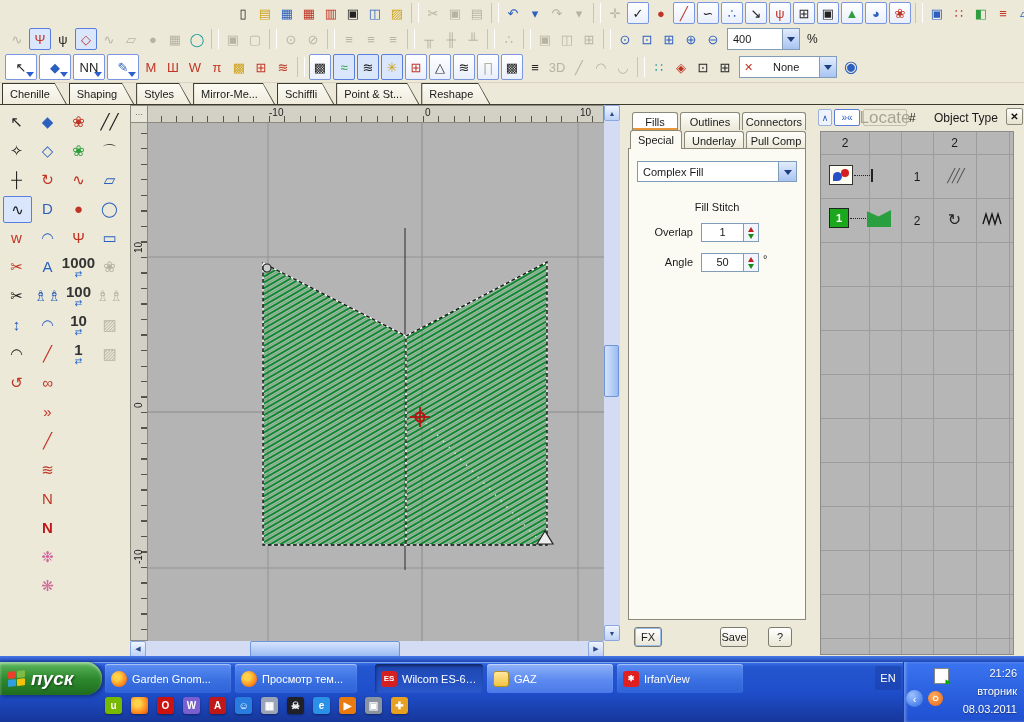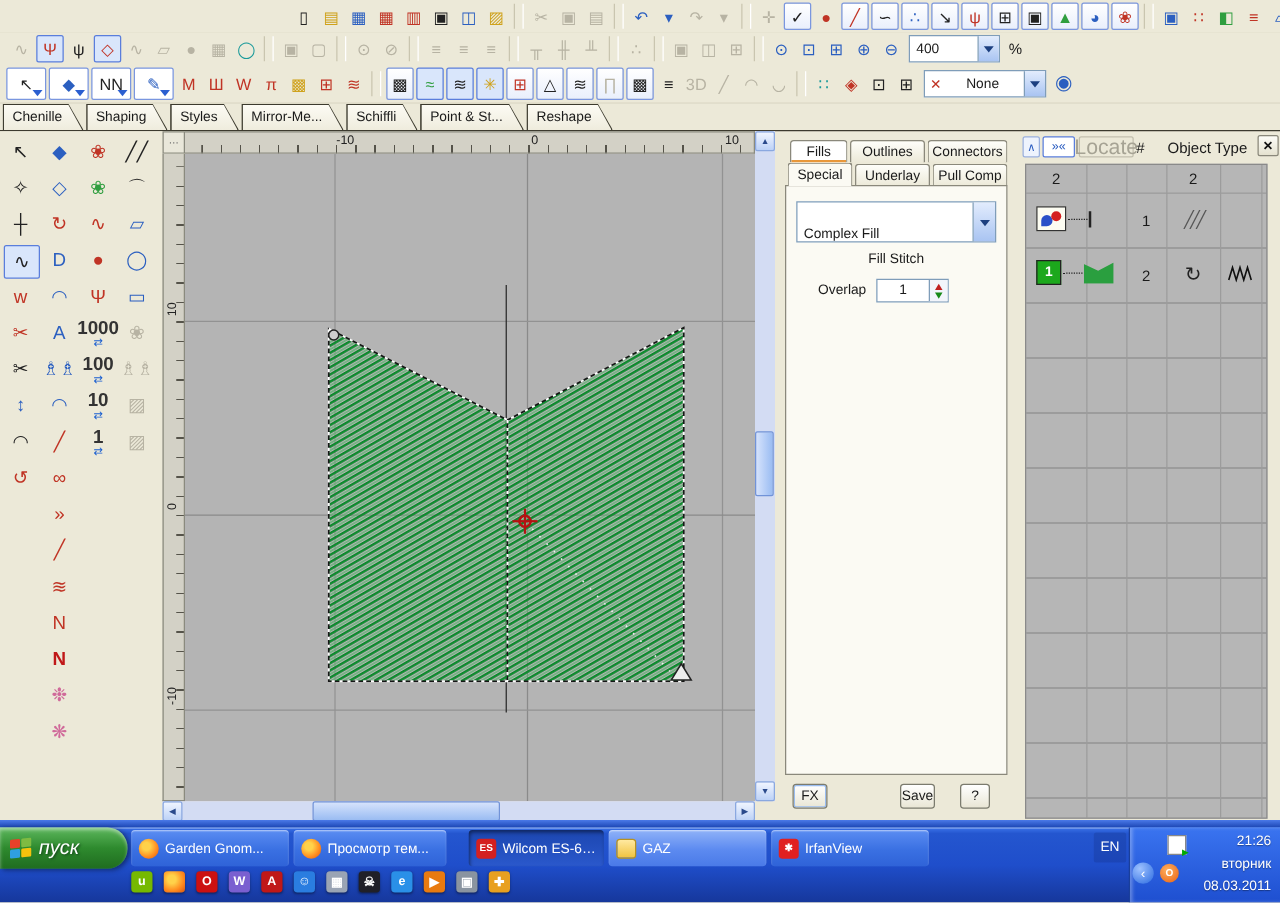--- a/index.html
+++ b/index.html
@@ -84,22 +84,22 @@
         justify-content:center;border:1px solid #8a887b;border-bottom:none;border-radius:3px 3px 0 0;
         background:linear-gradient(#fefefa,#ece9d8)}
   #ptab-fills{left:4px;top:7px;width:46px;background:#fff;box-shadow:inset 0 -2px 0 #e8973a}
   #ptab-outlines{left:52px;top:7px;width:60px}
   #ptab-connectors{left:114px;top:7px;width:64px}
   #ptab-special{left:2px;top:25px;width:52px;height:19px;background:#fbfaf3;z-index:2}
   #ptab-underlay{left:56px;top:26px;width:60px}
   #ptab-pullcomp{left:118px;top:26px;width:60px}
   #pbody{position:absolute;left:0;top:43px;width:178px;height:472px;background:#fbfaf3;
          border:1px solid #8a887b;box-sizing:border-box}
-  .xcombo{position:absolute;left:8px;top:12px;width:160px;height:33px;border:1px solid #7f9db9;background:#fff;
-          display:flex;align-items:flex-end;box-sizing:border-box}
+  .xcombo{position:absolute;left:8px;top:12px;width:160px;height:21px;border:1px solid #7f9db9;background:#fff;
+          display:flex;align-items:center;box-sizing:border-box}
   .xcombo .cval{flex:1;padding-left:5px}
   .xcombo .cbtn{width:17px;height:100%;border-left:1px solid #7f9db9;
                 background:linear-gradient(#e2ecfd,#a9c4f2);display:flex;align-items:center;justify-content:center}
   #gtitle{position:absolute;left:0;top:52px;width:100%;text-align:center}
   .prow{position:absolute;left:0;width:100%;height:19px}
   #row-overlap{top:74px}#row-angle{top:104px}
   .plabel{position:absolute;left:0;top:3px;width:64px;text-align:right}
   .pfield{position:absolute;left:72px;top:0;width:58px;height:19px;border:1px solid #7f9db9;background:#fff;
           display:flex;box-sizing:border-box}
   .pval{flex:1;text-align:center;line-height:17px}
@@ -151,21 +151,21 @@
   
   #winedge{position:absolute;left:0;top:656px;width:1024px;height:6px;
            background:linear-gradient(#4a79e8,#1c46b4)}
   #taskbar{position:absolute;left:0;top:662px;width:1024px;height:60px;
            background:linear-gradient(#3c74ea 0%,#2456cf 8%,#1f4ecb 50%,#16379b 100%);
            box-shadow:inset 0 1px 0 rgba(255,255,255,.35)}
   #start{position:absolute;left:0;top:0;width:102px;height:33px;
          background:linear-gradient(#5eb85e,#2e8a2e 50%,#1f6c1f);border-radius:0 16px 16px 0;
          box-shadow:inset 0 2px 3px rgba(255,255,255,.45),2px 1px 4px rgba(0,0,0,.45);
          display:flex;align-items:center;padding-left:8px;gap:5px;box-sizing:border-box}
-  #start .slabel{color:#fff;font-size:16px;font-weight:normal;font-style:italic;text-shadow:1px 1px 2px #14421a}
+  #start .slabel{color:#fff;font-size:19px;font-weight:bold;font-style:italic;text-shadow:1px 1px 2px #14421a}
   .winflag{width:18px;height:16px;display:grid;grid-template-columns:8px 8px;grid-template-rows:7px 7px;gap:1px;
            transform:skewY(-6deg)}
   .winflag i{border-radius:1px}
   .wf1{background:#e8402a}.wf2{background:#7fbb42}.wf3{background:#2f9fe0}.wf4{background:#f4c20d}
   #tasks{position:absolute;left:105px;top:2px;height:29px;display:flex;gap:4px}
   .task{height:29px;border-radius:3px;background:linear-gradient(#5b8df2,#3a70e2 55%,#2f63d8);
         box-shadow:inset 0 1px 1px rgba(255,255,255,.5);display:flex;align-items:center;gap:5px;
         padding:0 6px;color:#fff;font-size:11px;overflow:hidden;white-space:nowrap;box-sizing:border-box}
   .task.pressed{background:linear-gradient(#1c46b0,#2a58cc);box-shadow:inset 1px 2px 3px rgba(0,0,0,.45)}
   .task.active{background:linear-gradient(#8fb2f8,#5c8af0 55%,#4a7ae8)}
@@ -515,20 +515,31 @@
     <div id="row-overlap" class="prow">
       <span class="plabel">Overlap</span>
       <span class="pfield">
         <span class="pval">1</span>
         <span class="spin">
             <span class="sup"></span>
             <span class="sdn"></span>
           </span>
       </span>
     </div>
+    <div id="row-angle" class="prow">
+      <span class="plabel">Angle</span>
+      <span class="pfield">
+        <span class="pval">50</span>
+        <span class="spin">
+            <span class="sup"></span>
+            <span class="sdn"></span>
+          </span>
+      </span>
+      <span class="psuffix">°</span>
+    </div>
   </div>
   <div id="btn-fx" class="xpbtn">FX</div>
   <div id="btn-save" class="xpbtn">Save</div>
   <div id="btn-help" class="xpbtn">?</div>
 </div>
 
 <div id="objpanel">
   <div id="ob-collapse" class="obtn">∧</div>
   <div id="ob-shrink" class="obtn">»«</div>
   <div id="ob-locate" class="obtn">Locate</div>

